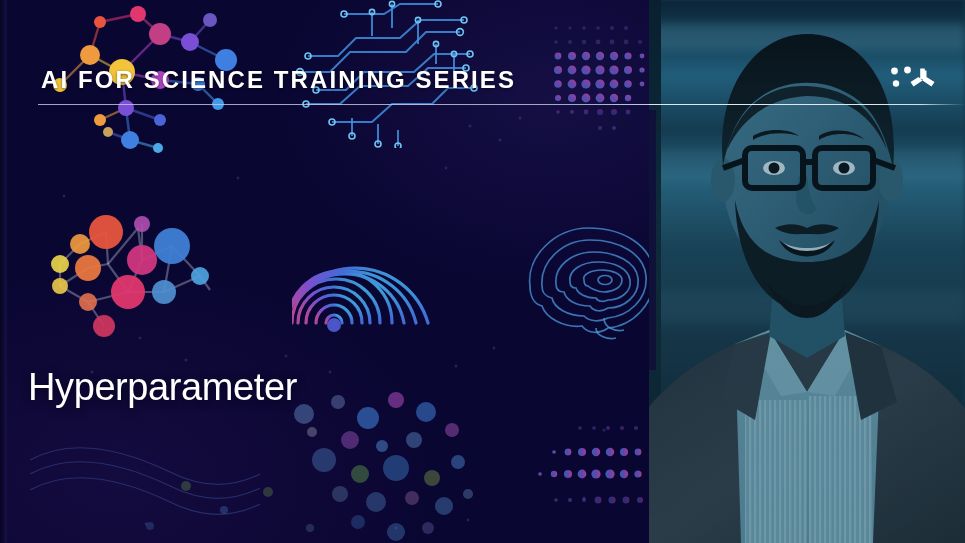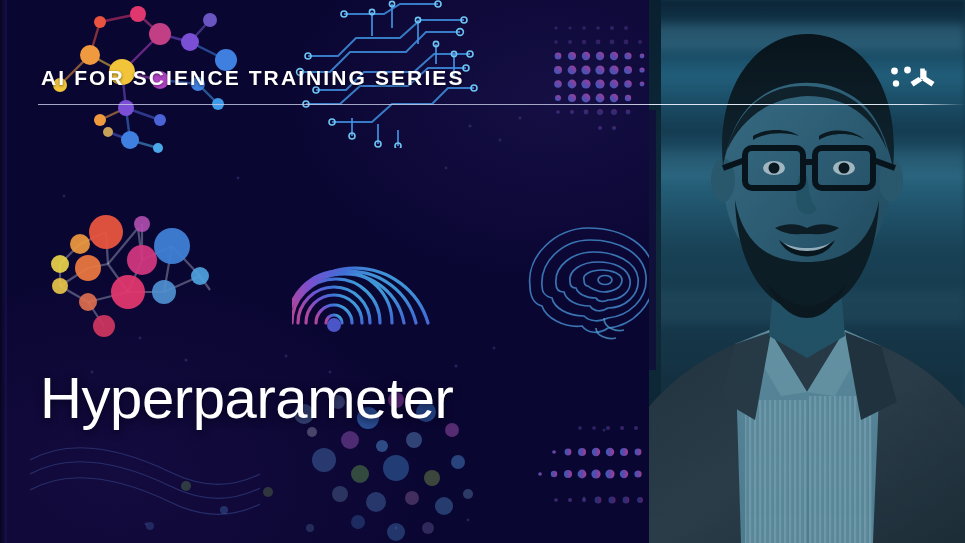--- a/index.html
+++ b/index.html
@@ -27,43 +27,43 @@
     background:linear-gradient(90deg,#07041f 0%,#120c3b 100%);
   }
   .edge-left-2{
     position:absolute; left:5px; top:0; width:2px; height:100%;
     background:#1b1550; opacity:.55;
   }
 
   
   .series-title{
     position:absolute; left:41px; top:66px;
-    font-size:21px; font-weight:700;
+    font-size:24px; font-weight:700;
     letter-spacing:2.1px;
     color:#ffffff;
     white-space:nowrap;
     text-shadow:0 1px 3px rgba(0,0,0,.55);
     z-index:20;
   }
   .header-rule{
     position:absolute; left:38px; top:104px;
     width:884px; height:1px;
     background:linear-gradient(90deg,
       rgba(190,195,225,.85) 0%,
       rgba(200,205,230,.80) 62%,
       rgba(225,232,245,.95) 72%,
       rgba(225,232,245,.90) 94%,
       rgba(225,232,245,0) 100%);
     z-index:21;
   }
 
   
   .main-title{
-    position:absolute; left:40px; top:366px;
-    font-size:58px; line-height:1.12;
+    position:absolute; left:28px; top:366px;
+    font-size:38px; line-height:1.12;
     font-weight:500;
     letter-spacing:-.4px;
     color:#fff;
     z-index:20;
     text-shadow:0 2px 9px rgba(4,2,22,.75);
   }
   .main-title .l2{ display:block; }
 
   
   .logo{

